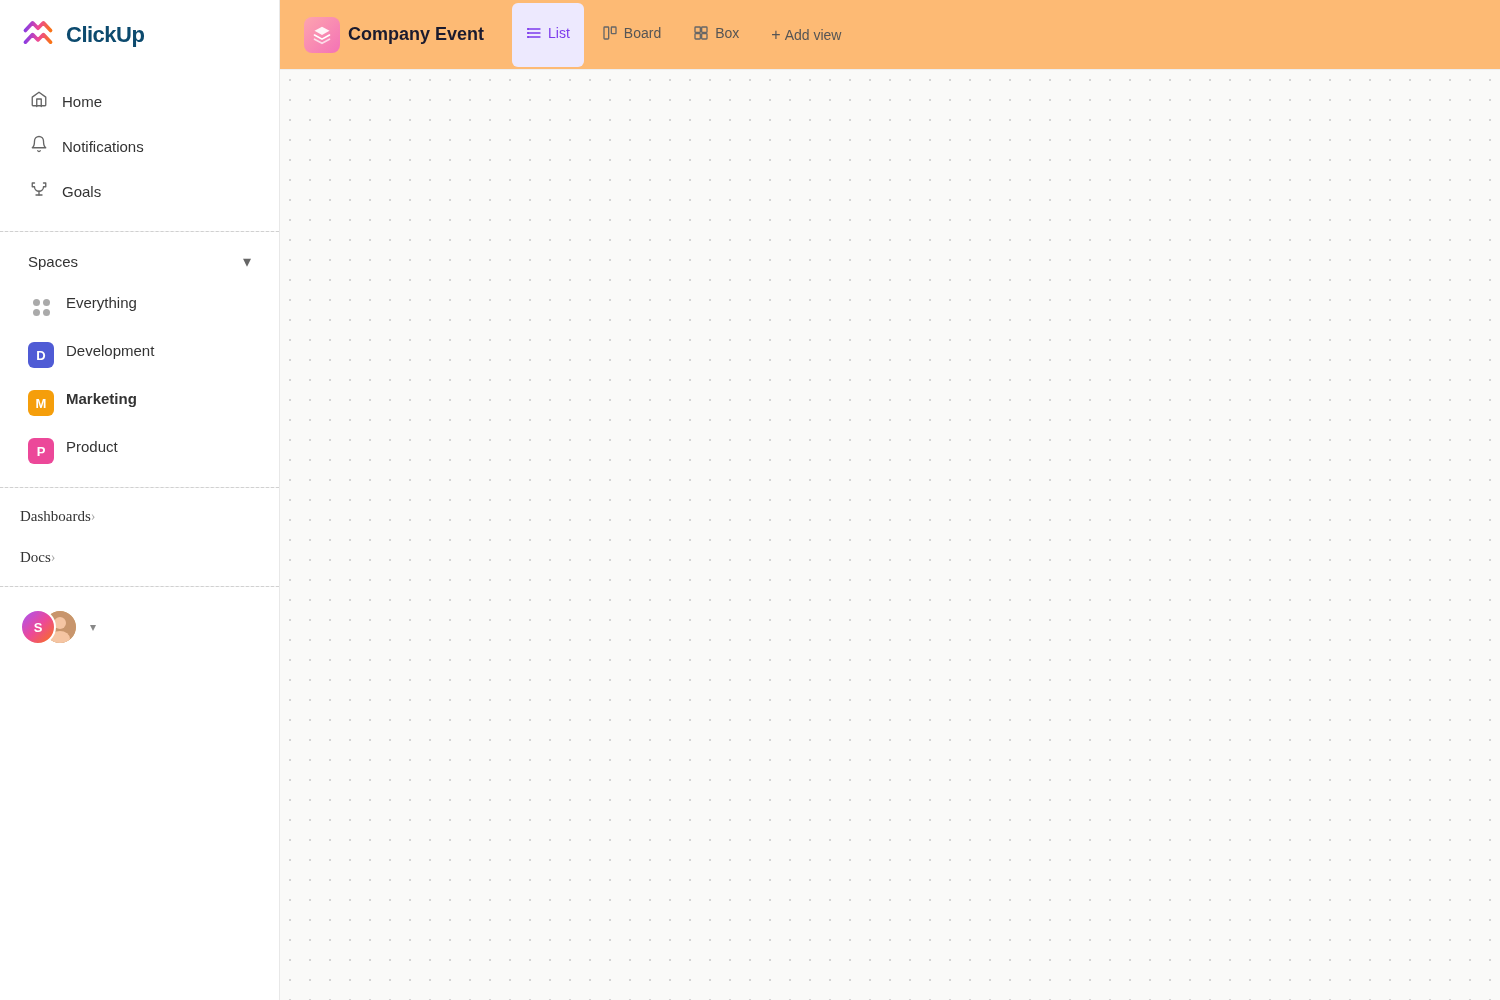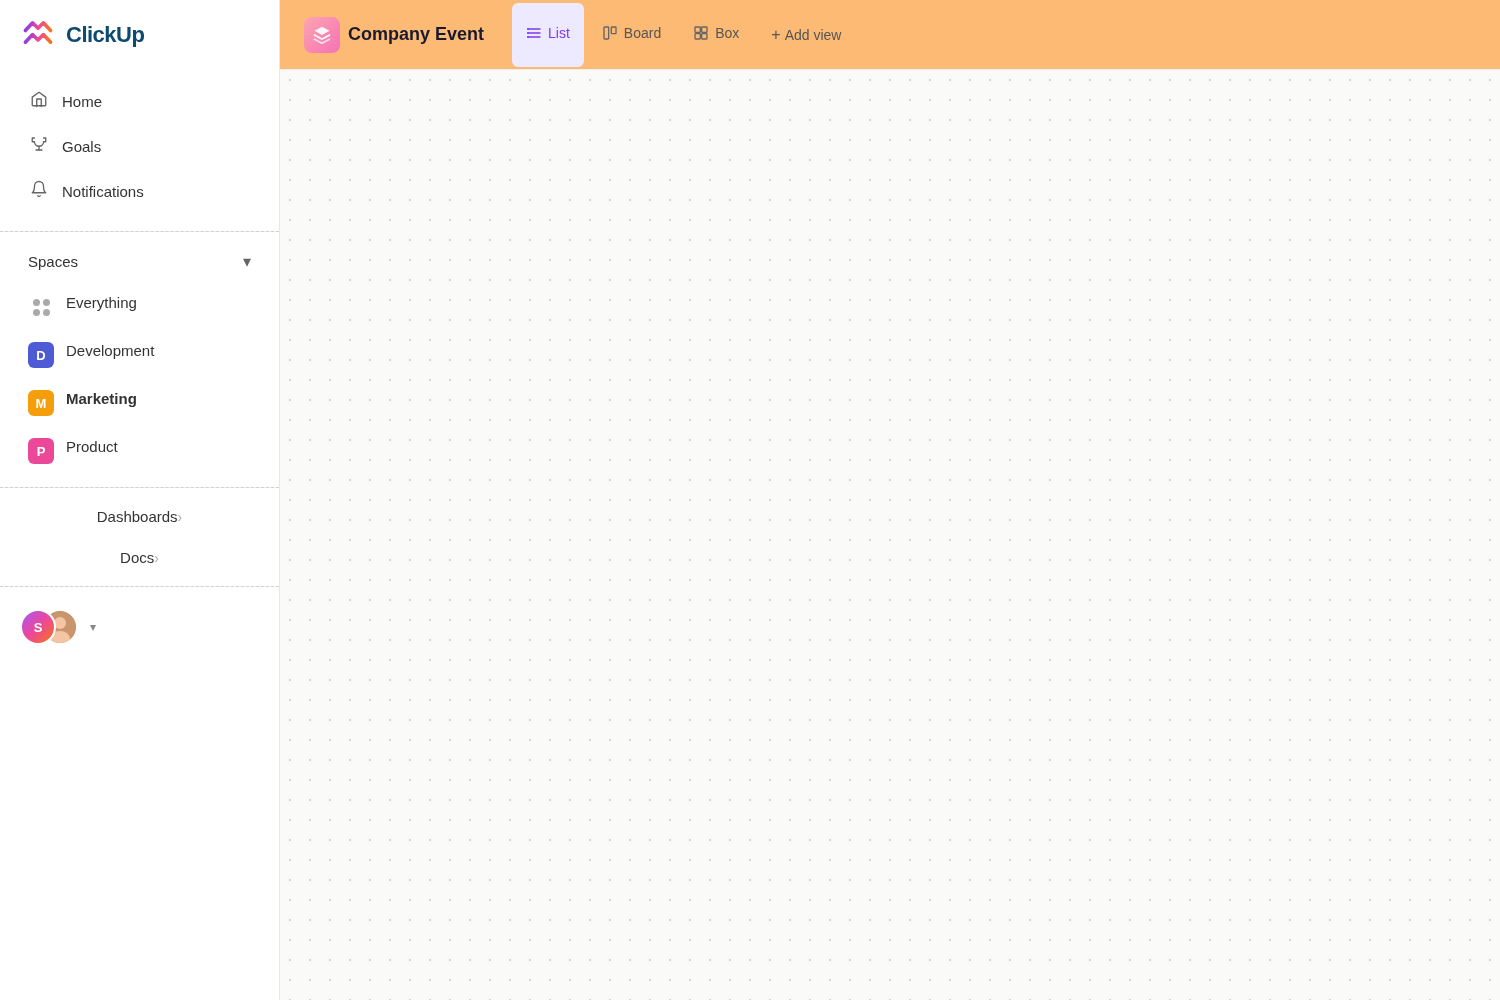--- a/index.html
+++ b/index.html
@@ -139,24 +139,25 @@
       background: #aaa;
     }
 
     .space-item.marketing {
       font-weight: 700;
     }
 
     .sidebar-section-item {
       display: flex;
       align-items: center;
-      justify-content: center;
+      justify-content: flex-start;
       padding: 10px 20px;
       cursor: pointer;
       margin: 2px 0;
+      font-family: Liberation Serif, serif;
     }
 
     .sidebar-section-item .label {
       font-size: 15px;
       color: #333;
     }
 
     .sidebar-section-item .chevron-right {
       color: #aaa;
       font-size: 14px;
@@ -324,36 +325,36 @@
           <path d="M3 9.5L12 3l9 6.5V20a1 1 0 01-1 1H4a1 1 0 01-1-1z"></path>
           <polyline points="9 22 9 12 15 12 15 22"></polyline>
         </svg>
       </span>
       <span>Home</span>
     </div>
 
     <div class="nav-item">
       <span class="nav-icon">
         <svg width="18" height="18" viewBox="0 0 24 24" fill="none" stroke="#666" stroke-width="1.8" stroke-linecap="round" stroke-linejoin="round">
+          <path d="M18 8A6 6 0 006 8c0 7-3 9-3 9h18s-3-2-3-9"></path>
+          <path d="M13.73 21a2 2 0 01-3.46 0"></path>
+        </svg>
+      </span>
+      <span>Notifications</span>
+    </div>
+
+    <div class="nav-item">
+      <span class="nav-icon">
+        <svg width="18" height="18" viewBox="0 0 24 24" fill="none" stroke="#666" stroke-width="1.8" stroke-linecap="round" stroke-linejoin="round">
           <path d="M6 9H3V4h3M18 9h3V4h-3M6 9a6 6 0 0012 0"></path>
           <line x1="12" y1="15" x2="12" y2="20"></line>
           <line x1="8" y1="20" x2="16" y2="20"></line>
         </svg>
       </span>
       <span>Goals</span>
-    </div>
-
-    <div class="nav-item">
-      <span class="nav-icon">
-        <svg width="18" height="18" viewBox="0 0 24 24" fill="none" stroke="#666" stroke-width="1.8" stroke-linecap="round" stroke-linejoin="round">
-          <path d="M18 8A6 6 0 006 8c0 7-3 9-3 9h18s-3-2-3-9"></path>
-          <path d="M13.73 21a2 2 0 01-3.46 0"></path>
-        </svg>
-      </span>
-      <span>Notifications</span>
     </div>
   </nav>
 
   <div class="divider"></div>
 
   <div class="section-header">
     <span class="section-header-label">Spaces</span>
     <span class="chevron">▾</span>
   </div>
 

